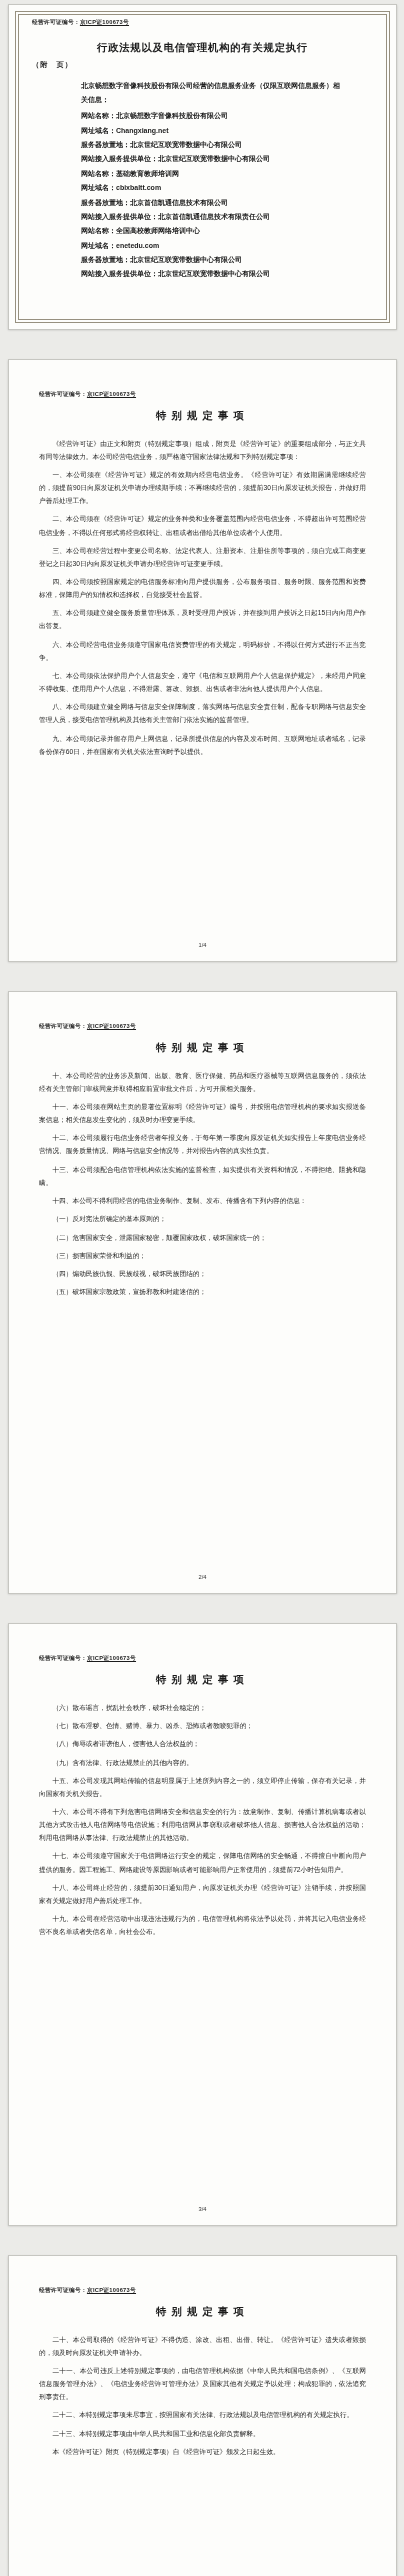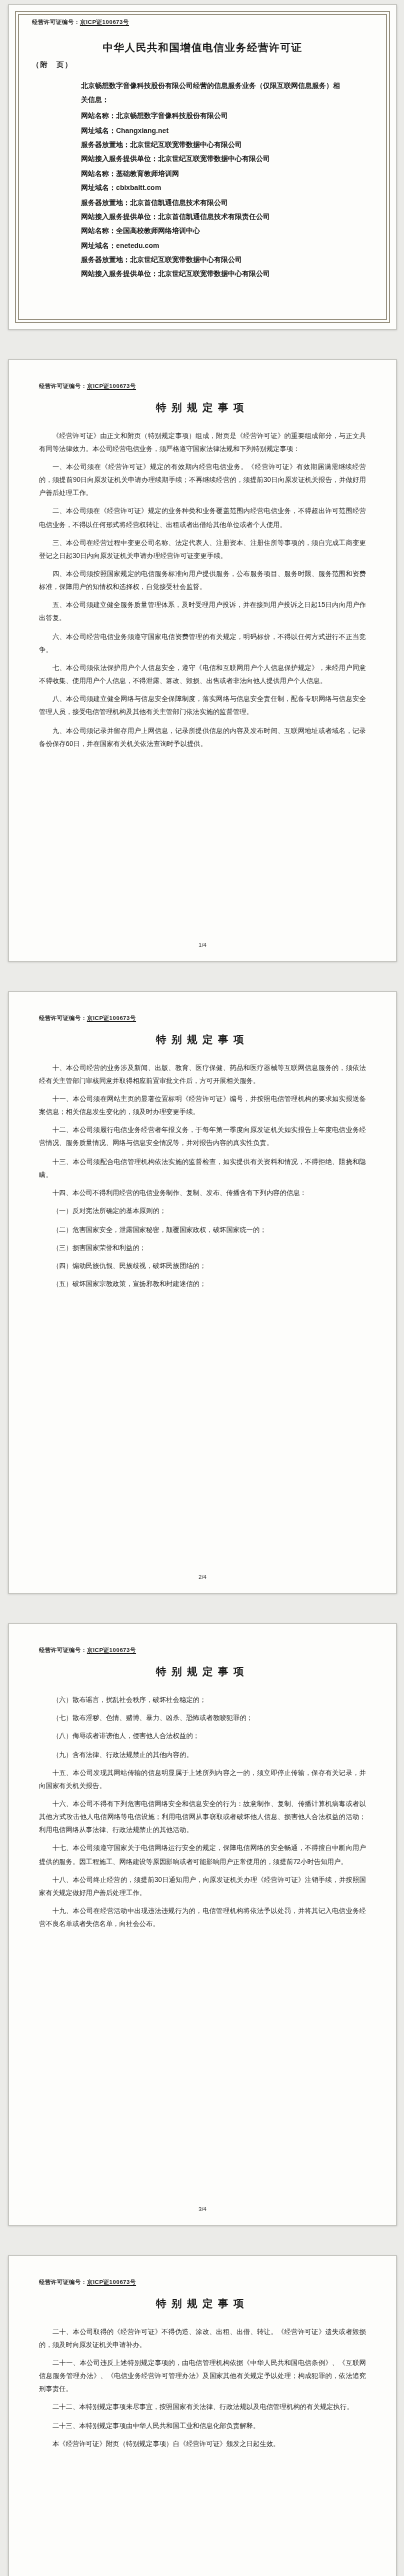--- a/index.html
+++ b/index.html
@@ -43,21 +43,21 @@
   }
   .cert-subtitle {
     font-size:7.2px; font-weight:bold;
     margin:5.2px 0 9.3px 0; letter-spacing:1px;
   }
   .cert-body { margin-left:49px; width:260px; font-size:7px; font-weight:600; }
   .cert-intro { margin:0 0 2.1px 0; line-height:2.0; }
   .cert-line { margin:0; line-height:2.05; white-space:nowrap; }
 
   
-  .page.prov { height:603px; padding:23px 30px 0 30px; }
+  .page.prov { height:603px; padding:31px 30px 0 30px; }
   .prov-title {
     margin:10.3px 0 13.4px 0; text-align:center;
     font-size:10.3px; font-weight:bold; letter-spacing:5.2px;
   }
   .prov-body { font-size:6.7px; line-height:1.95; text-align:justify; }
   .para { margin:0 0 5.2px 0; text-indent:2em; }
   .page-footer {
     position:absolute; bottom:13.4px; left:0; width:100%;
     text-align:center; font-size:5.7px; color:#333;
   }
@@ -66,21 +66,21 @@
 <body>
 
 <div class="doc">
 
   <section class="page cert">
     <div class="cert-frame"></div>
     <div class="cert-content">
       <div class="doc-header">
         <span>经营许可证编号：</span><span class="lic-no">京ICP证100673号</span>
       </div>
-      <h1 class="cert-title">中华人民共和国增值电信业务经营许可证</h1>
+      <h1 class="cert-title">行政法规以及电信管理机构的有关规定执行</h1>
       <div class="cert-subtitle">（附　页）</div>
       <div class="cert-body">
         <p class="cert-intro">北京畅想数字音像科技股份有限公司经营的信息服务业务（仅限互联网信息服务）相关信息：</p>
         <div>
             <p class="cert-line">网站名称：北京畅想数字音像科技股份有限公司</p>
             <p class="cert-line">网址域名：Changxiang.net</p>
             <p class="cert-line">服务器放置地：北京世纪互联宽带数据中心有限公司</p>
             <p class="cert-line">网站接入服务提供单位：北京世纪互联宽带数据中心有限公司</p>
             <p class="cert-line">网站名称：基础教育教师培训网</p>
             <p class="cert-line">网址域名：cbixbaltt.com</p>

